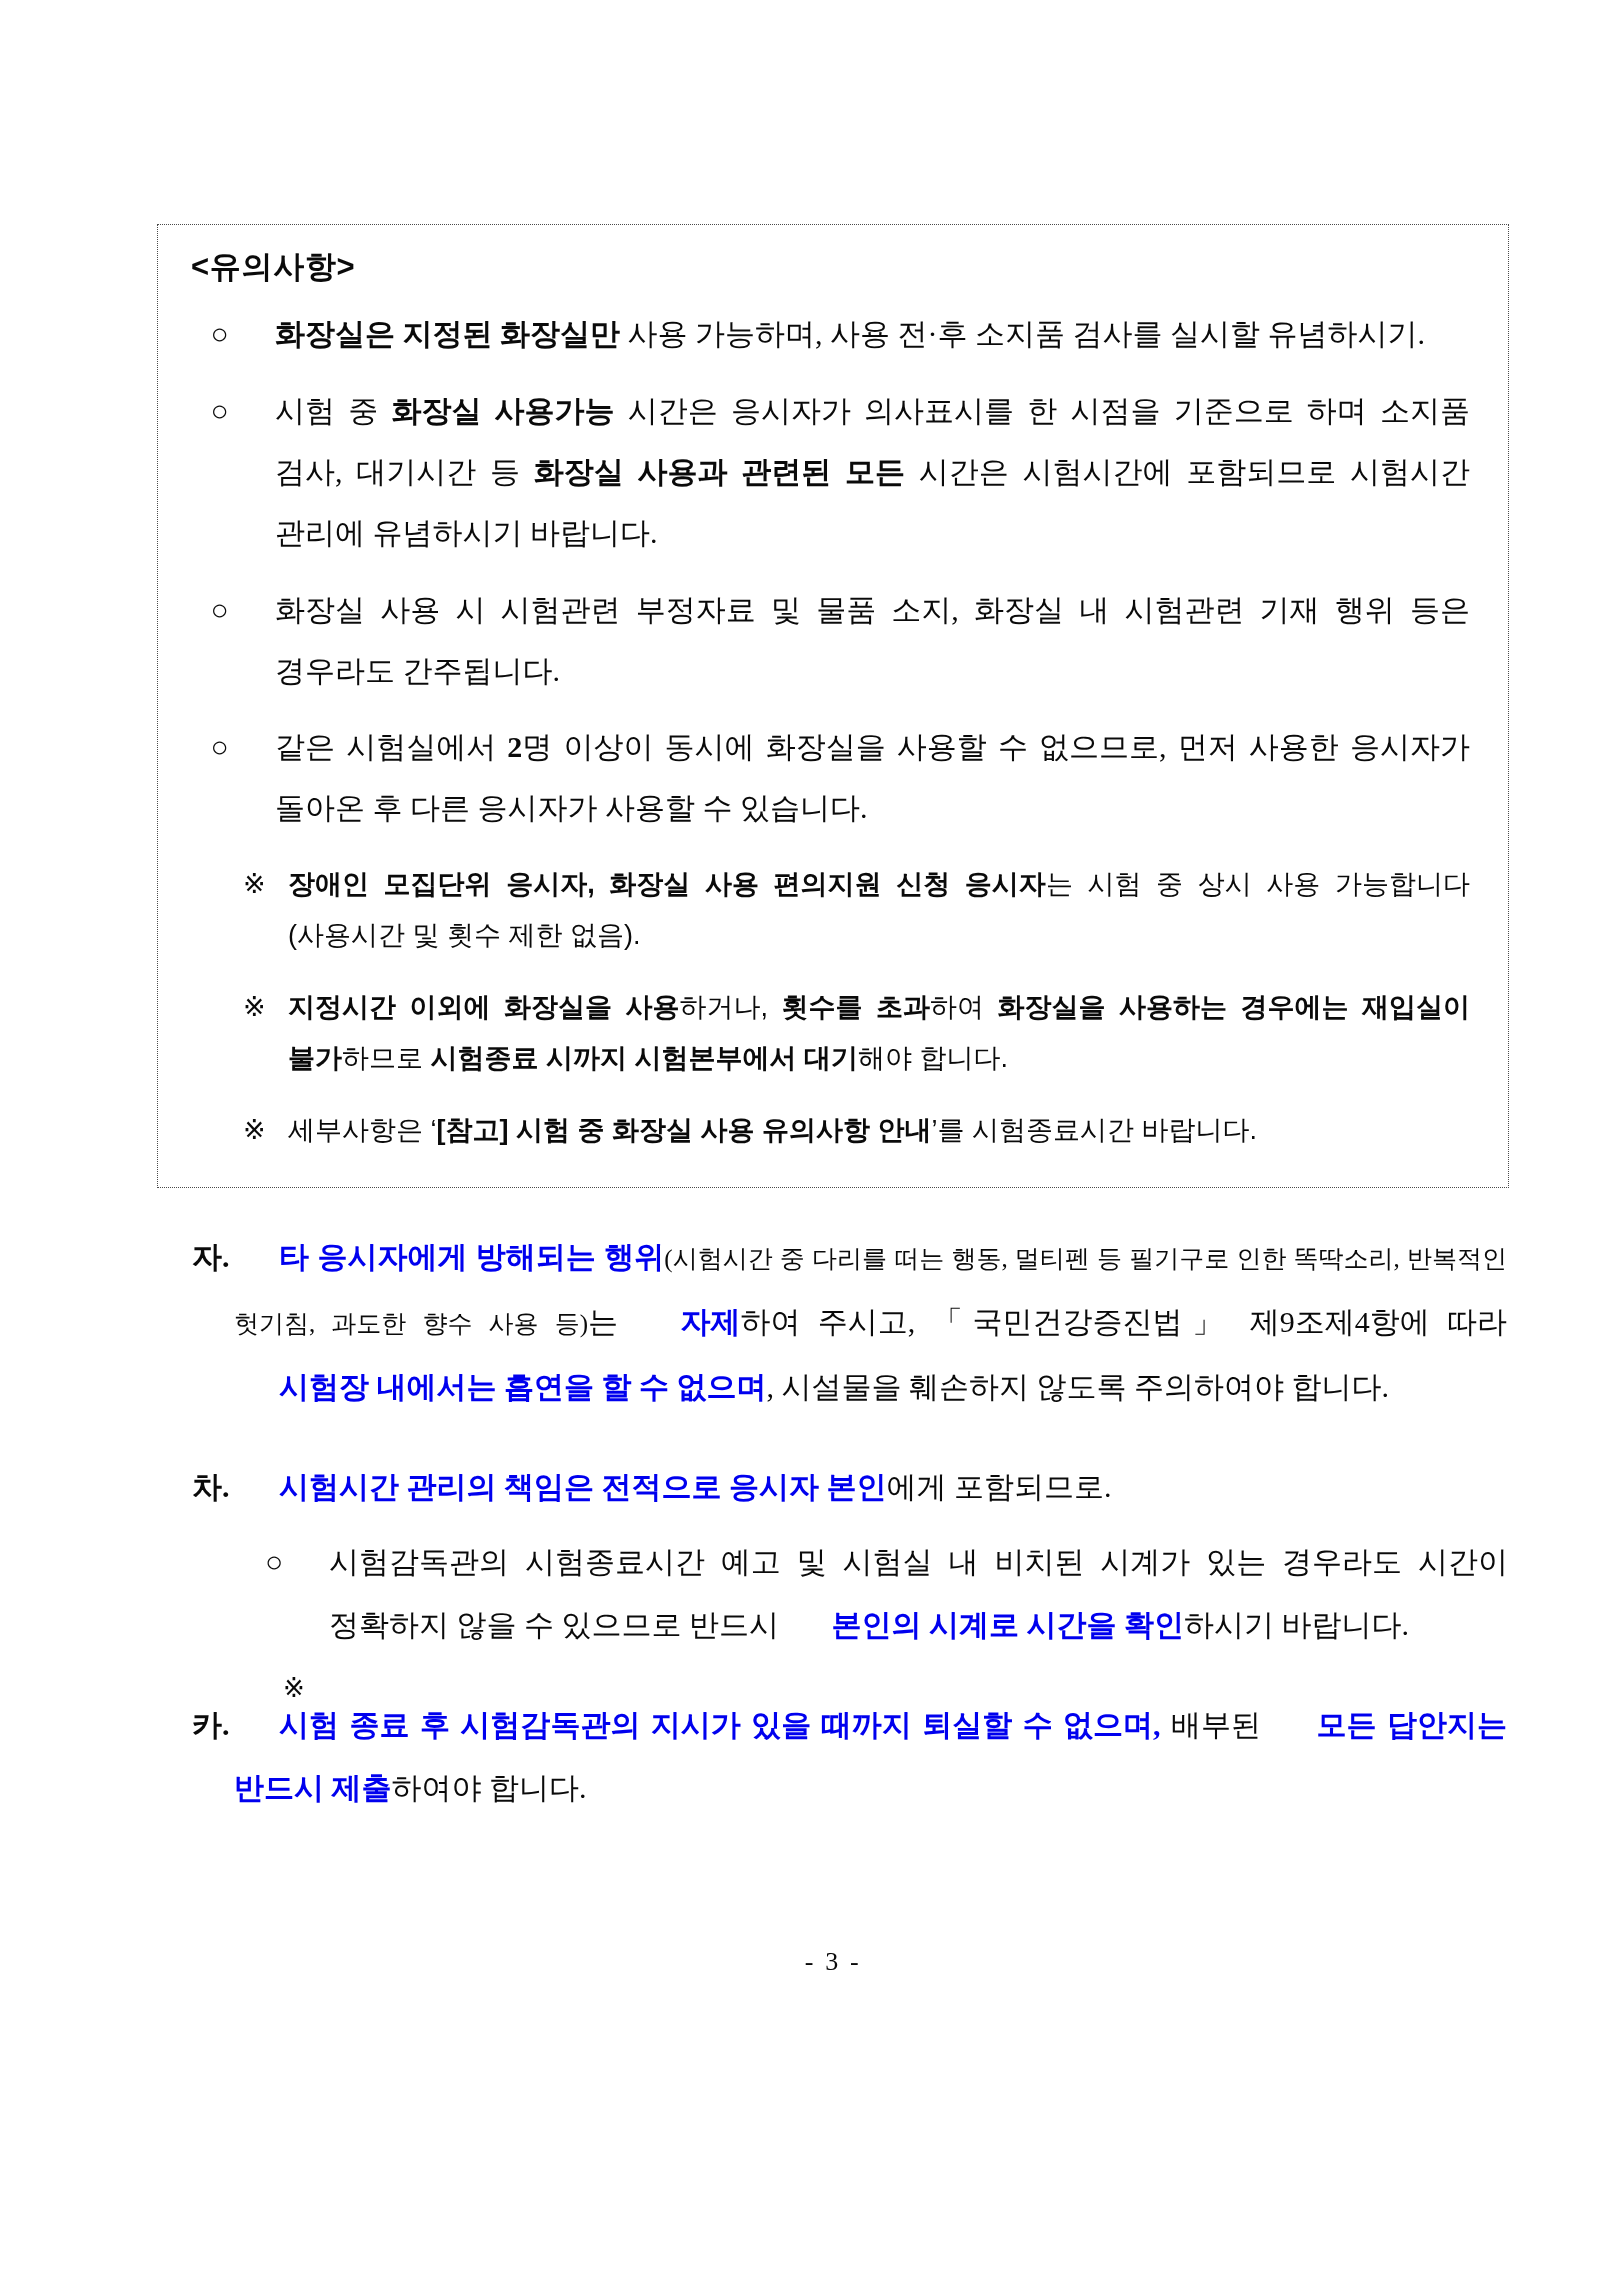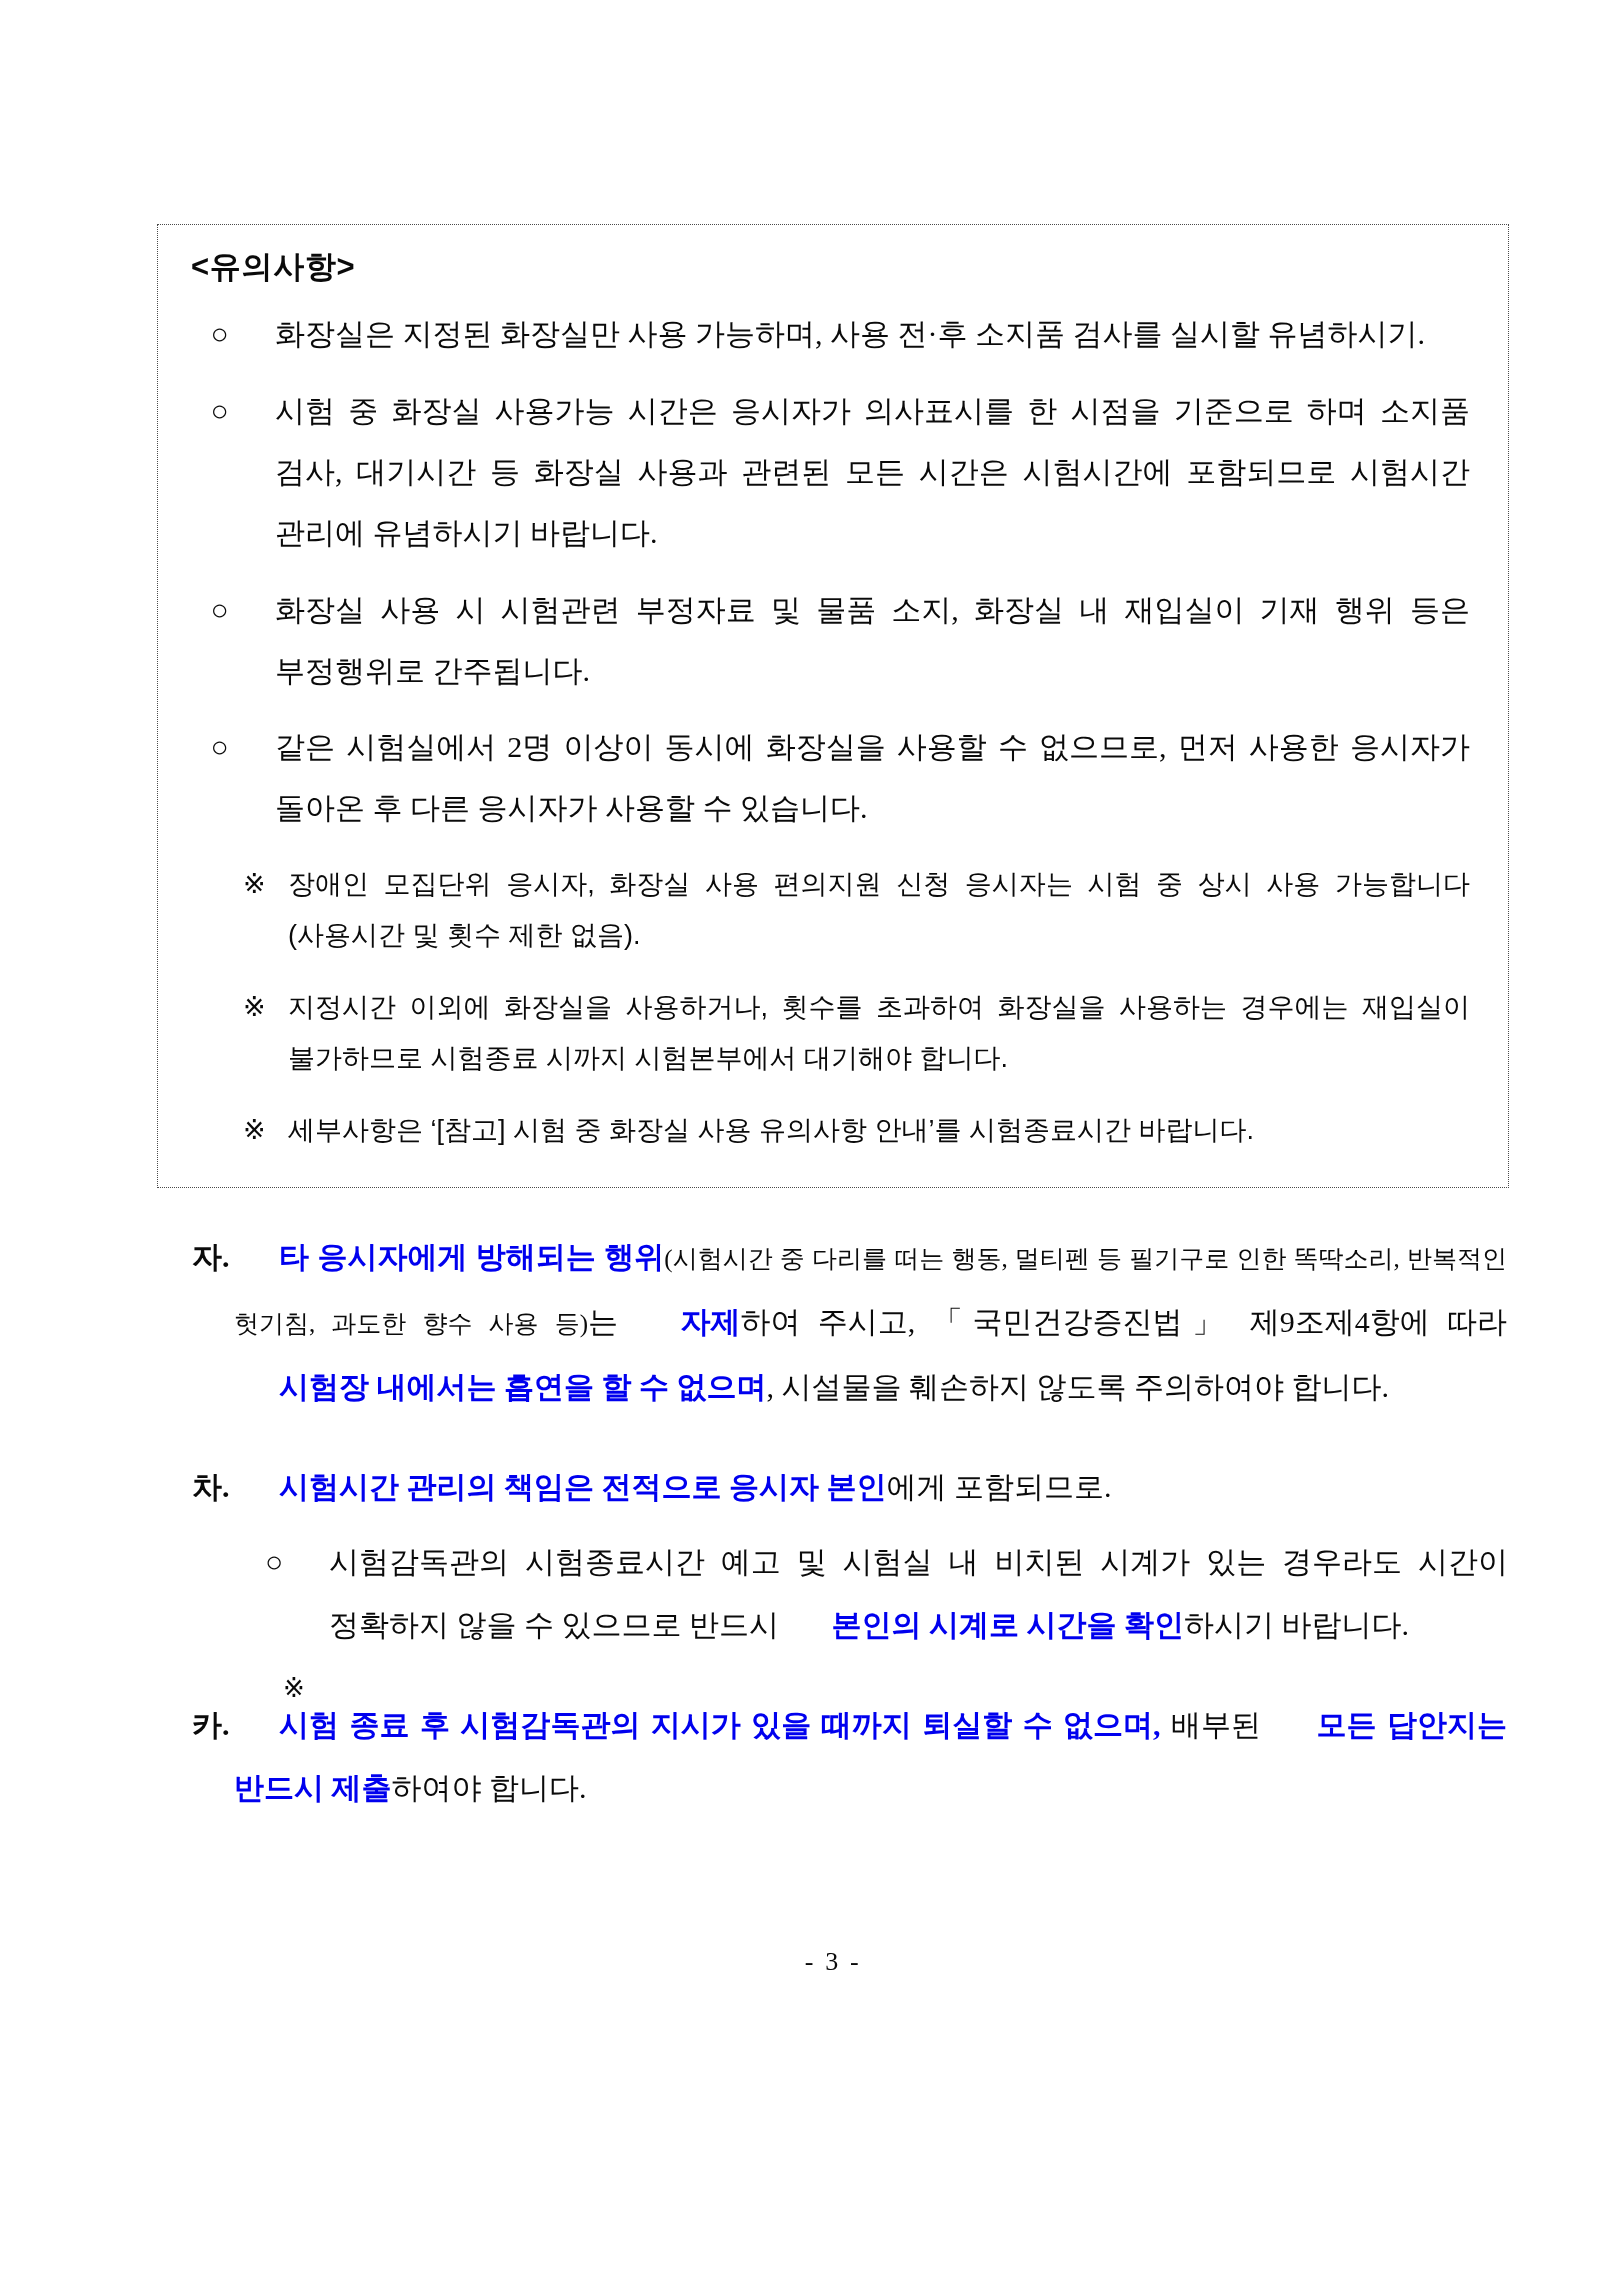--- a/index.html
+++ b/index.html
@@ -85,21 +85,21 @@
     line-height: 51px;
     word-break: keep-all;
     margin: 6.5px 0 0 126px;
     position: relative;
     padding-left: 41px;
     width: 1230px;
     box-sizing: border-box;
   }
   .sub-note > .marker { position: absolute; left: 0; top: 0; }
   
-  .run-bold { font-weight: normal; }
+  .run-bold { font-weight: bold; }
   .run-blue { font-weight: bold; color: #0000ee; margin-left: 45px; }
   .run-small { font-size: 25px; }
   
   .footer {
     margin-top: 128px;
     text-align: center;
     font-size: 26px;
     letter-spacing: 2.6px;
     color: #0a0a0a;
   }
@@ -114,21 +114,21 @@
 
     <p class="para bullet">
       <span class="marker">○</span><span class="run-bold">화장실은 지정된 화장실만</span><span class="run-reg"> 사용 가능하며, 사용 전·후 소지품 검사를 실시할 유념하시기.</span>
     </p>
 
     <p class="para bullet">
       <span class="marker">○</span><span class="run-reg">시험 중 </span><span class="run-bold">화장실 사용가능</span><span class="run-reg"> 시간은 응시자가 의사표시를 한 시점을 기준으로 하며 소지품 검사, 대기시간 등 </span><span class="run-bold">화장실 사용과 관련된 모든</span><span class="run-reg"> 시간은 시험시간에 포함되므로 시험시간 관리에 유념하시기 바랍니다.</span>
     </p>
 
     <p class="para bullet">
-      <span class="marker">○</span><span class="run-reg">화장실 사용 시 시험관련 부정자료 및 물품 소지, 화장실 내 재입실이 기재 행위 등은 부정행위로 간주됩니다.</span>
+      <span class="marker">○</span><span class="run-reg">화장실 사용 시 시험관련 부정자료 및 물품 소지, 화장실 내 시험관련 기재 행위 등은 경우라도 간주됩니다.</span>
     </p>
 
     <p class="para bullet">
       <span class="marker">○</span><span class="run-reg">같은 시험실에서 </span><span class="run-bold">2</span><span class="run-reg">명 이상이 동시에 화장실을 사용할 수 없으므로, 먼저 사용한 응시자가 돌아온 후 다른 응시자가 사용할 수 있습니다.</span>
     </p>
 
     <p class="note">
       <span class="marker">※</span><span class="run-bold">장애인 모집단위 응시자, 화장실 사용 편의지원 신청 응시자</span><span class="run-reg">는 시험 중 상시 사용 가능합니다(사용시간 및 횟수 제한 없음).</span>
     </p>
 

